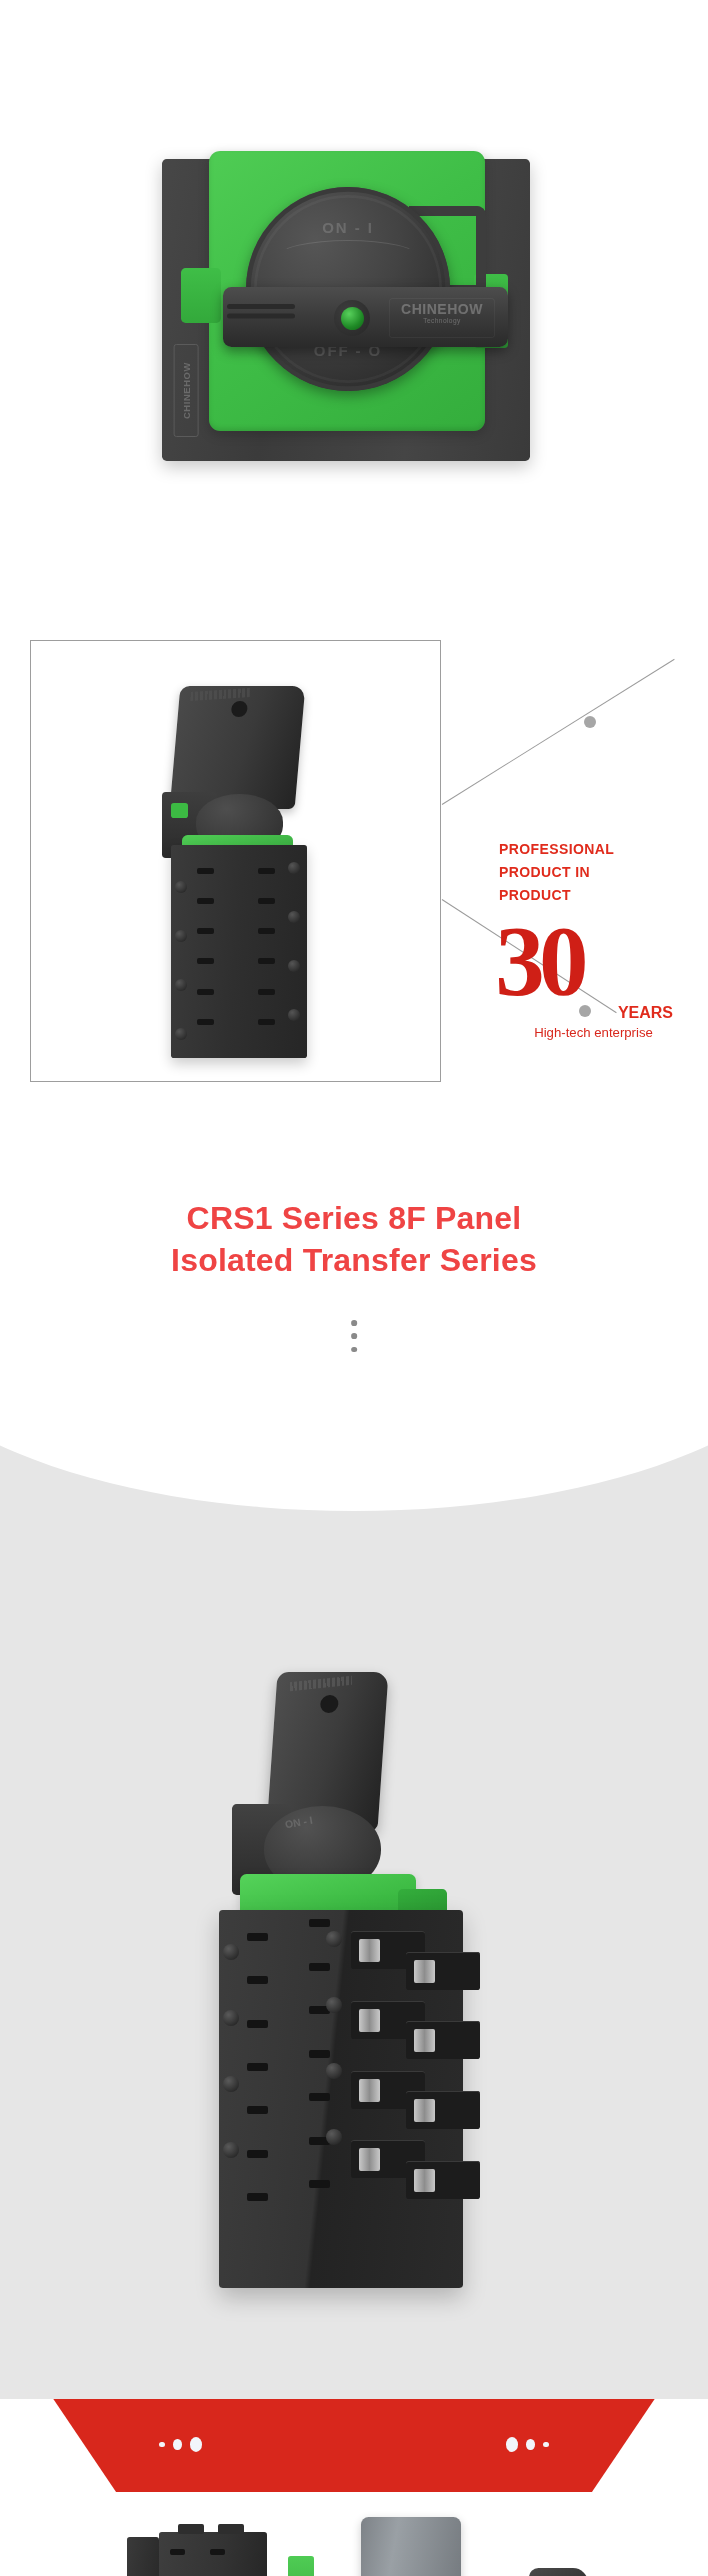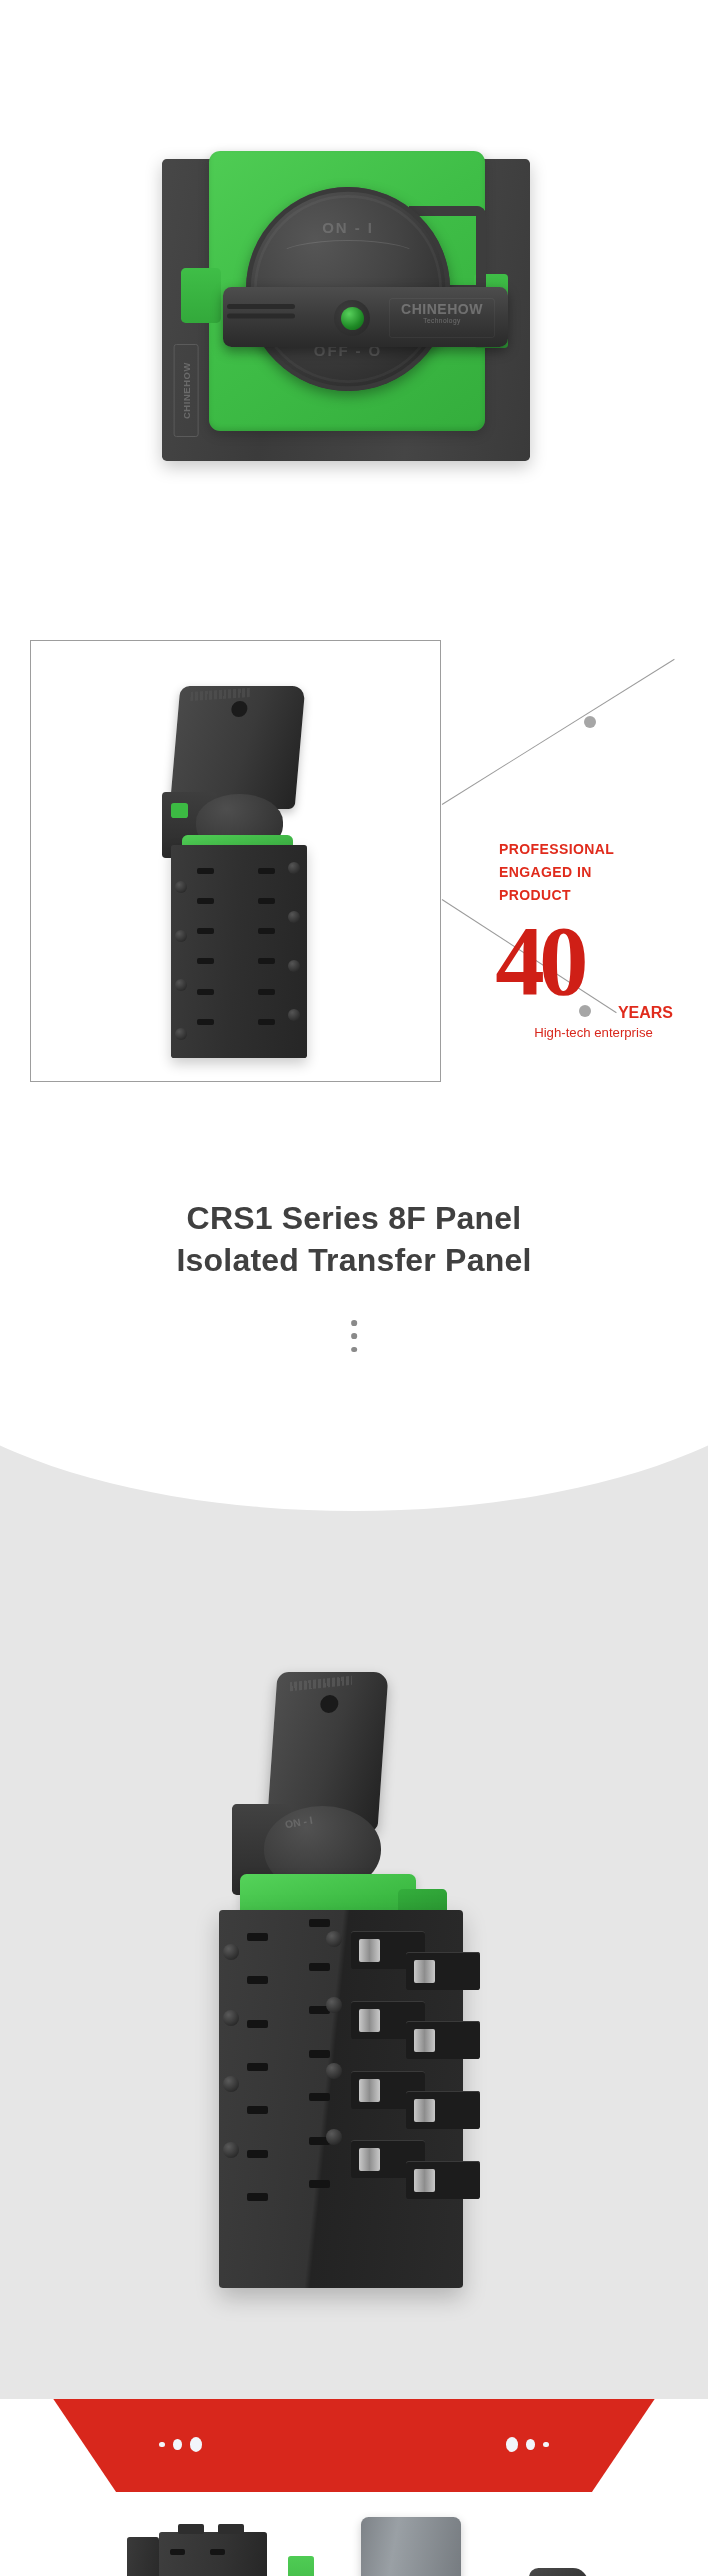--- a/index.html
+++ b/index.html
@@ -168,21 +168,21 @@
   .years .yr { color: #e02b1c; font-size: 16px; font-weight: 700; text-align: right; padding-right: 15px; margin-top: -5.7px; }
   .years .sub { color: #d8271c; font-size: 13.2px; text-align: center; margin-top: 2.8px; }
 
   .lead { position: absolute; background: #9b9b9b; height: 0.9px; transform-origin: left center; }
   .lead-dot { position: absolute; width: 12.3px; height: 12.3px; border-radius: 50%; background: #a6a6a6; }
 
   
   .sec-title { position: relative; width: 708px; height: 274px; background: #fff; text-align: center; }
   .prod-title {
     position: absolute; left: 0; top: 45px; width: 100%;
-    color: #404040; font-size: 32px; font-weight: 700; line-height: 42px; letter-spacing: 0.2px;
+    color: #ef4444; font-size: 32px; font-weight: 700; line-height: 42px; letter-spacing: 0.2px;
   }
   .dots-v { position: absolute; left: 50%; top: 168px; transform: translateX(-50%); }
   .dots-v i { display: block; width: 5.7px; height: 5.7px; border-radius: 50%; background: #8a8a8a; margin: 0 0 7.6px 0; }
 
   
   .sec-grey { position: relative; width: 708px; height: 973px; background: #e6e6e6; overflow: hidden; }
   .grey-arc {
     position: absolute; left: -123px; top: -312px; width: 954px; height: 397px;
     background: #ffffff; border-radius: 50%;
   }
@@ -325,33 +325,33 @@
 
     <div class="lead" style="left:442px; top:181px; width:274px; transform: rotate(-32deg);"></div>
     <div class="lead-dot" style="left:584px; top:93px;"></div>
 
     <div class="lead" style="left:442px; top:276px; width:208px; transform: rotate(33deg);"></div>
     <div class="lead-dot" style="left:579px; top:382px;"></div>
 
     <div class="years">
       <div class="head">
         <div>PROFESSIONAL</div>
-        <div>ENGAGED IN</div>
+        <div>PRODUCT IN</div>
         <div>PRODUCT</div>
       </div>
-      <div class="num">40</div>
+      <div class="num">30</div>
       <div class="yr">YEARS</div>
       <div class="sub">High-tech enterprise</div>
     </div>
   </div>
 
   <div class="sec-title">
     <div class="prod-title">
       <div>CRS1 Series 8F Panel</div>
-      <div>Isolated Transfer Panel</div>
+      <div>Isolated Transfer Series</div>
     </div>
     <div class="dots-v">
       <i></i>
       <i></i>
       <i></i>
     </div>
   </div>
 
   <div class="sec-grey">
     <div class="grey-arc"></div>

